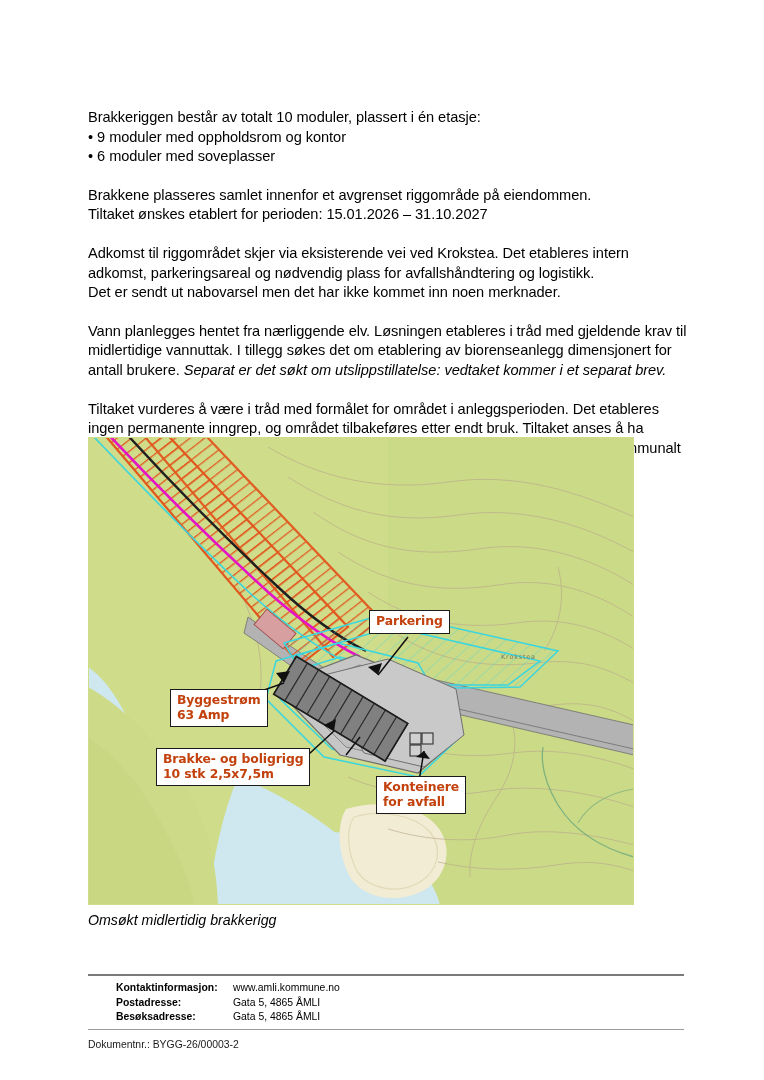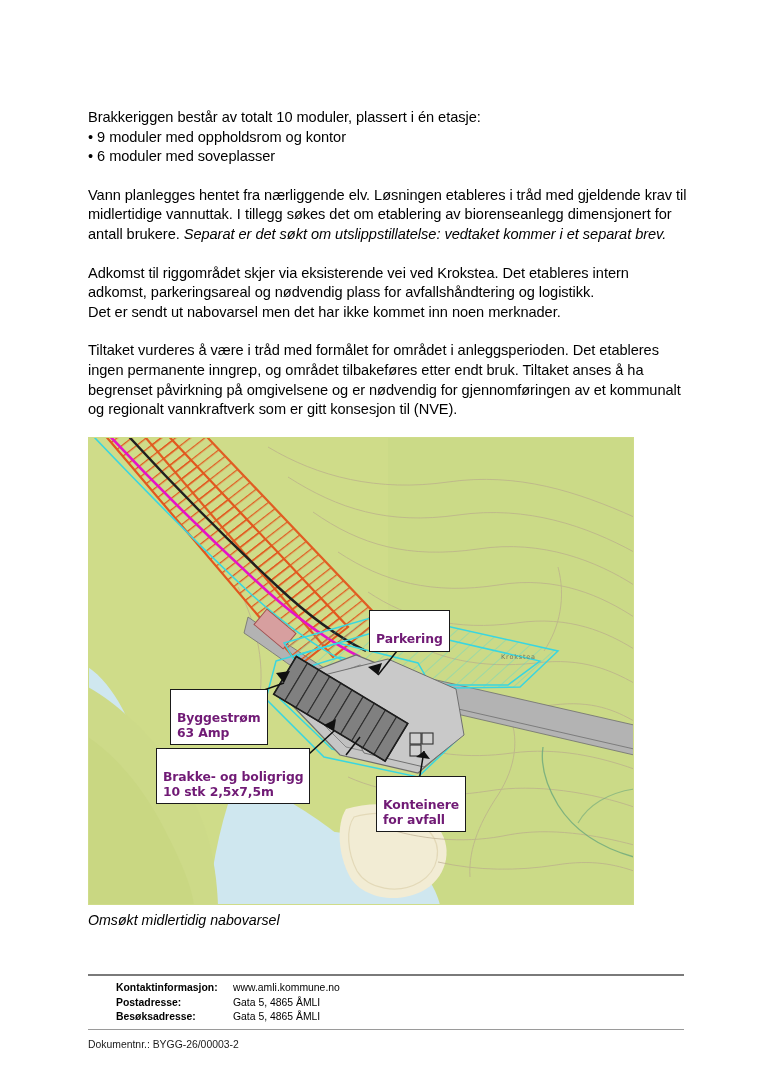--- a/index.html
+++ b/index.html
@@ -62,22 +62,22 @@
 
   
   .callout {
     position: absolute;
     background: #ffffff;
     border: 1.4px solid #1a1a1a;
     font-family: "DejaVu Sans", sans-serif;
     font-size: 12.4px;
     font-weight: 600;
     line-height: 14.5px;
-    color: #701a75;
-    padding: 21px 6px 4px 6px;
+    color: #c2410c;
+    padding: 3px 6px 4px 6px;
     white-space: pre-line;
     letter-spacing: -0.1px;
   }
 
   
   .footer-rule {
     position: absolute;
     left: 88px;
     width: 596px;
     height: 2px;
@@ -120,27 +120,31 @@
 <div class="page">
 
   <div class="content">
 
     <p class="para">
       <span>Brakkeriggen består av totalt 10 moduler, plassert i én etasje:</span><br>
       <span>• 9 moduler med oppholdsrom og kontor</span><br>
       <span>• 6 moduler med soveplasser</span>
     </p>
 
-
-    <p class="para"><span>Vann planlegges hentet fra nærliggende elv. Løsningen etableres i tråd med gjeldende krav til midlertidige vannuttak. I tillegg søkes det om etablering av biorenseanlegg dimensjonert for antall brukere. </span><span class="it">Separat er det søkt om utslippstillatelse: vedtaket kommer i et separat brev.</span></p>
+    <p class="para">
+      <span>Brakkene plasseres samlet innenfor et avgrenset riggområde på eiendommen.</span><br>
+      <span>Tiltaket ønskes etablert for perioden: 15.01.2026 – 31.10.2027</span>
+    </p>
 
     <p class="para">
       <span>Adkomst til riggområdet skjer via eksisterende vei ved Krokstea. Det etableres intern adkomst, parkeringsareal og nødvendig plass for avfallshåndtering og logistikk.</span><br>
       <span>Det er sendt ut nabovarsel men det har ikke kommet inn noen merknader.</span>
     </p>
+
+    <p class="para"><span>Vann planlegges hentet fra nærliggende elv. Løsningen etableres i tråd med gjeldende krav til midlertidige vannuttak. I tillegg søkes det om etablering av biorenseanlegg dimensjonert for antall brukere. </span><span class="it">Separat er det søkt om utslippstillatelse: vedtaket kommer i et separat brev.</span></p>
 
     <p class="para tight">Tiltaket vurderes å være i tråd med formålet for området i anleggsperioden. Det etableres ingen permanente inngrep, og området tilbakeføres etter endt bruk. Tiltaket anses å ha begrenset påvirkning på omgivelsene og er nødvendig for gjennomføringen av et kommunalt og regionalt vannkraftverk som er gitt konsesjon til (NVE).</p>
 
   </div>
 
   <div class="figure">
     <div class="map">
       <svg width="546" height="468" viewBox="0 0 546 468" xmlns="http://www.w3.org/2000/svg">
         <defs>
           <pattern id="hatchOrange" width="9" height="9" patternUnits="userSpaceOnUse" patternTransform="rotate(52)">
@@ -273,21 +277,21 @@
       <div class="callout" style="left:281px; top:173px;">Parkering</div>
       <div class="callout" style="left:82px; top:252px;">Byggestrøm
 63 Amp</div>
       <div class="callout" style="left:68px; top:311px;">Brakke- og boligrigg
 10 stk 2,5x7,5m</div>
       <div class="callout" style="left:288px; top:339px;">Konteinere
 for avfall</div>
     </div>
   </div>
 
-  <div class="caption">Omsøkt midlertidig nabovarsel</div>
+  <div class="caption">Omsøkt midlertidig brakkerigg</div>
 
   <div class="footer-rule top"></div>
 
   <div class="footer">
     <div class="footer-cols">
       <div class="footer-col left">
         <div class="fc-keys">
           <div class="fc-line">Kontaktinformasjon:</div>
           <div class="fc-line">Postadresse:</div>
           <div class="fc-line">Besøksadresse:</div>

